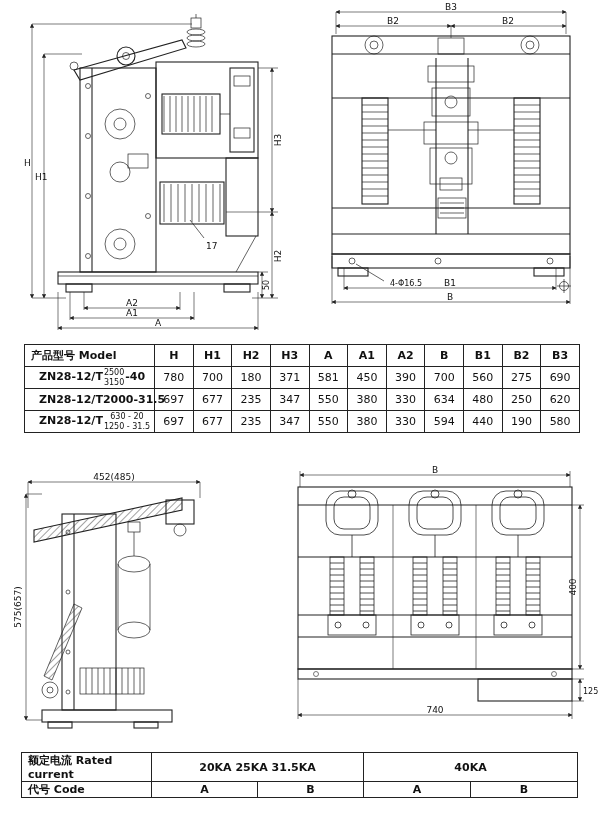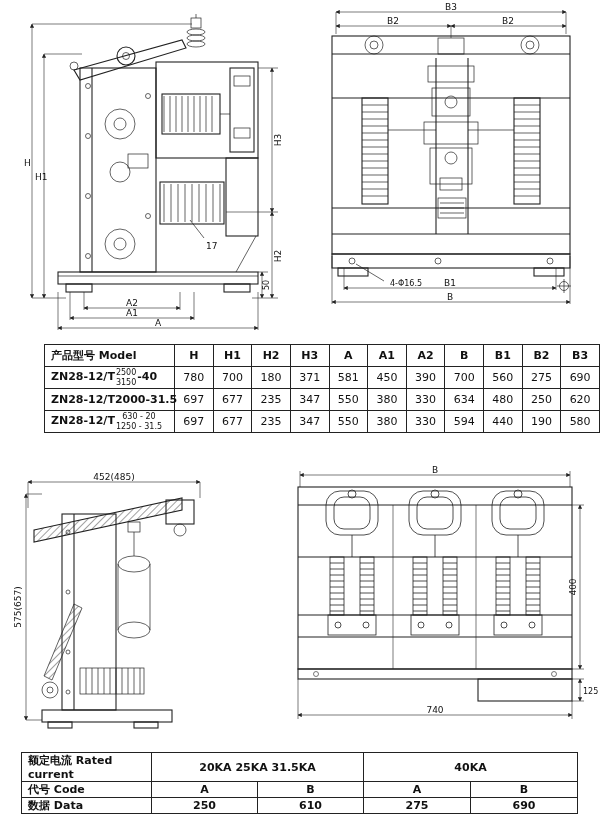--- a/index.html
+++ b/index.html
@@ -8,21 +8,21 @@
   .abs{position:absolute;}
   svg{display:block;}
   svg text{font-family:"DejaVu Sans","Liberation Sans",sans-serif;fill:#111;stroke:none;}
   .dim{font-size:9px;}
   .dim-sm{font-size:8px;}
   table{border-collapse:collapse;font-size:11px;color:#111;}
   .t1{width:556px;table-layout:fixed;}
   .t1 th,.t1 td{border:1px solid #222;height:21px;text-align:center;padding:0 2px;}
   .t1 th{font-weight:bold;}
   .t1 th.model-h{text-align:left;padding-left:6px;}
-  .t1 td.model{text-align:left;padding-left:6px;font-weight:bold;white-space:nowrap;}
+  .t1 td.model{text-align:left;padding-left:14px;font-weight:bold;white-space:nowrap;}
   .c-model{width:130px;}
   .stack{display:inline-flex;flex-direction:column;text-align:center;vertical-align:middle;
          font-size:8px;line-height:1.15;margin:0 1px;font-weight:normal;}
   .t2{width:556px;table-layout:fixed;}
   .t2 td{border:1px solid #222;height:15px;text-align:center;padding:0 4px;font-weight:bold;}
   .t2 td.lbl{text-align:left;padding-left:6px;}
 </style>
 </head>
 <body>
 
@@ -154,21 +154,21 @@
       <line x1="14" y1="300" x2="252" y2="300" marker-start="url(#m2)" marker-end="url(#m2)"></line>
     </g>
     <text class="dim" text-anchor="middle" x="133" y="8">B3</text>
     <text class="dim" text-anchor="middle" x="75" y="22">B2</text>
     <text class="dim" text-anchor="middle" x="190" y="22">B2</text>
     <text class="dim" text-anchor="middle" x="132" y="284">B1</text>
     <text class="dim" text-anchor="middle" x="132" y="298">B</text>
     <text class="dim-sm" text-anchor="middle" x="88" y="284">4-Φ16.5</text>
   </svg>
 
-  <table class="t1 abs" style="left:44px;top:344px">
+  <table class="t1 abs" style="left:24px;top:344px">
     <colgroup>
       <col class="c-model">
         <col>
         <col>
         <col>
         <col>
         <col>
         <col>
         <col>
         <col>
@@ -354,23 +354,16 @@
         <td colspan="2">20KA 25KA 31.5KA</td>
         <td colspan="2">40KA</td>
       </tr>
       <tr>
         <td class="lbl">代号 Code</td>
         <td>A</td>
         <td>B</td>
         <td>A</td>
         <td>B</td>
       </tr>
-      <tr>
-        <td class="lbl">数据 Data</td>
-        <td>250</td>
-        <td>610</td>
-        <td>275</td>
-        <td>690</td>
-      </tr>
     </tbody>
   </table>
 
 </div>
 
 </body></html>

